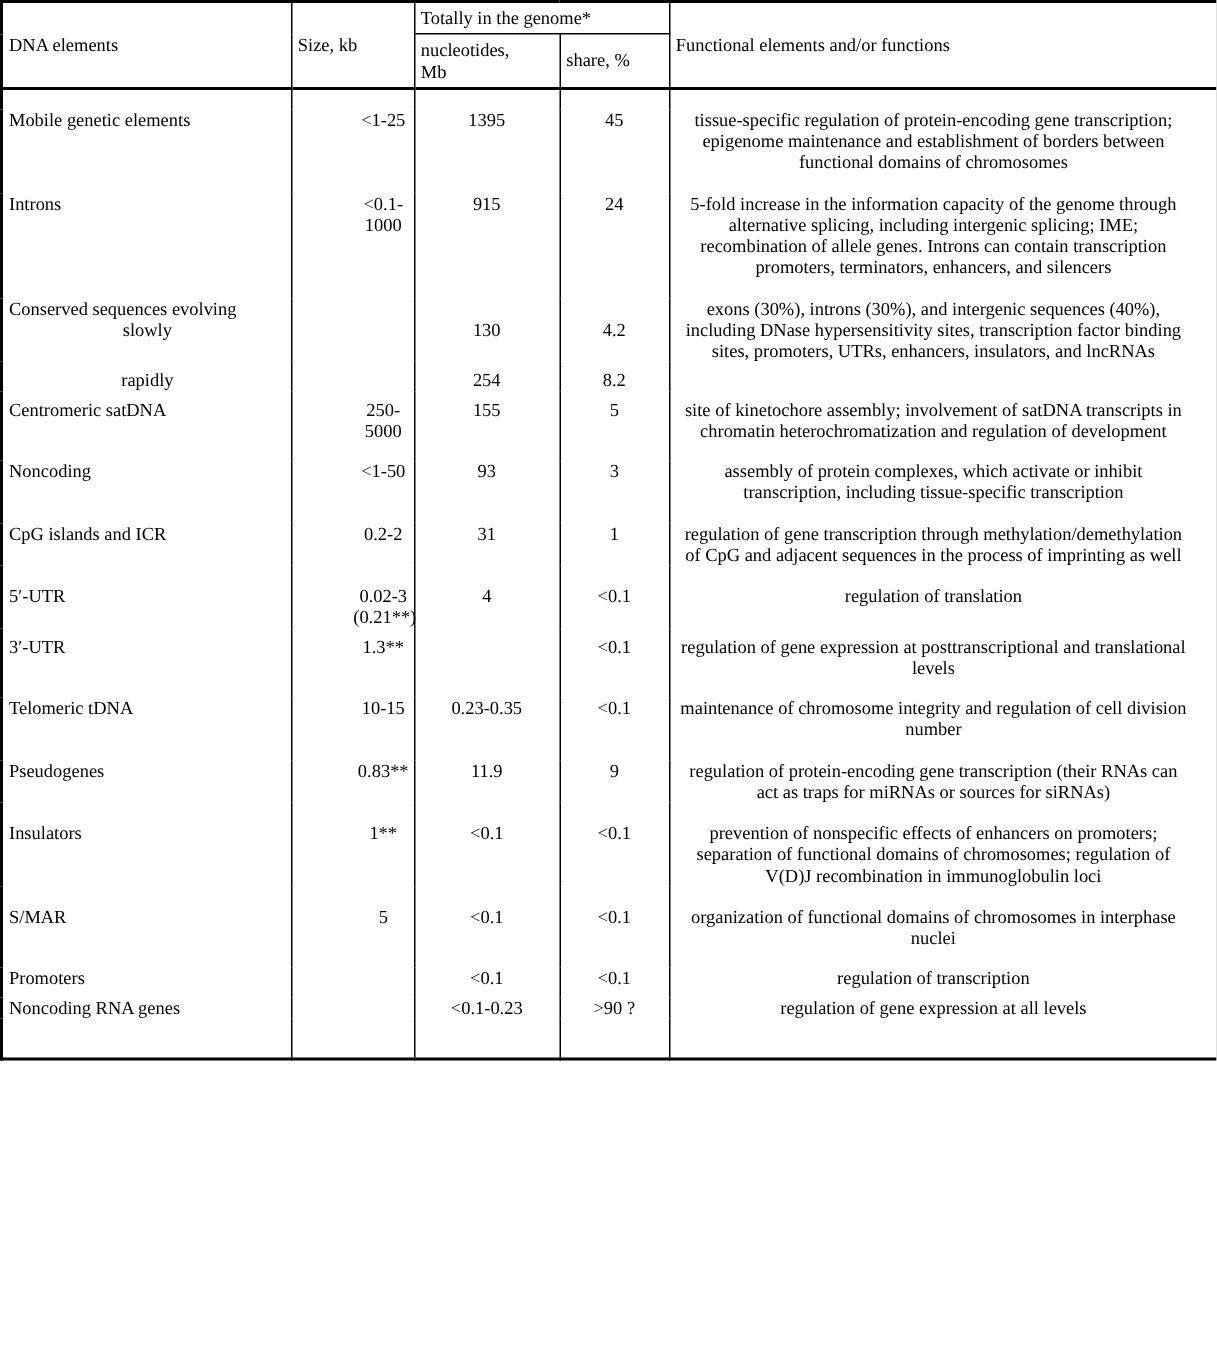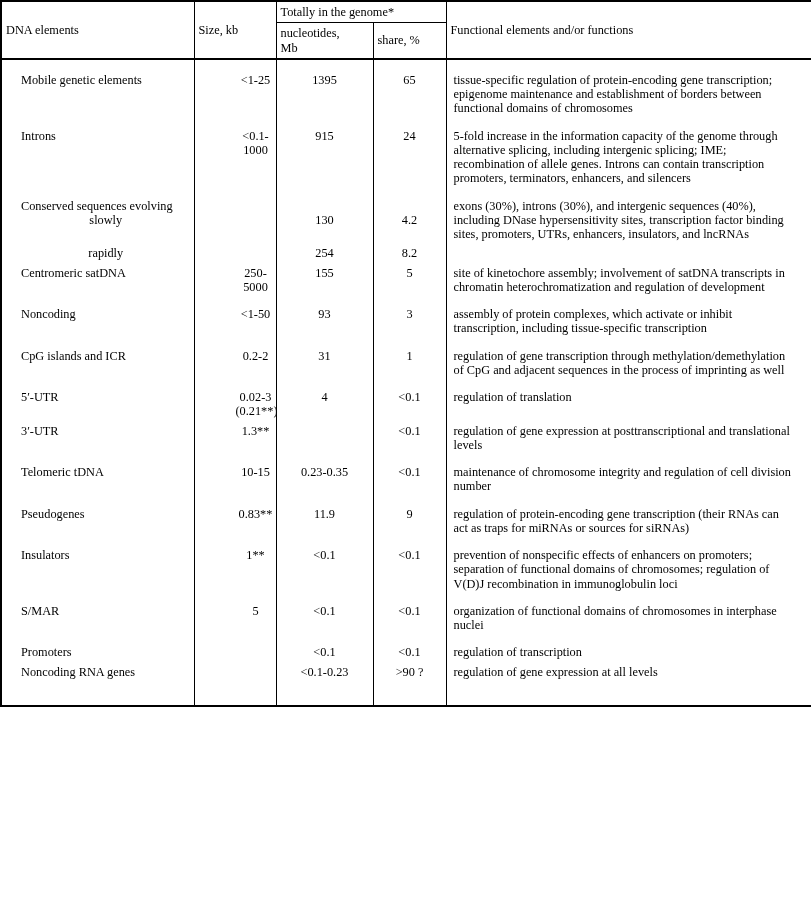--- a/index.html
+++ b/index.html
@@ -63,26 +63,26 @@
     vertical-align: top;
     border-left: 1px solid #000;
     border-right: 1px solid #000;
     border-top: none;
     border-bottom: none;
     padding: 0;
   }
   tbody td.first { border-left: none; }
   tbody td.last  { border-right: none; }
 
-  td.c-name   { text-align: left;   padding-left: 19px;  padding-right: 3px; margin-top: 29px; }
+  td.c-name   { text-align: left;   padding-left: 4px;  padding-right: 3px; margin-top: 29px; }
   td.c-name.ctr { text-align: center; }
   td.c-size   { text-align: center; padding-left: 41px; }
   td.c-nt     { text-align: center; }
   td.c-share  { text-align: center; }
-  td.c-func   { text-align: left;   padding-left: 7px; padding-right: 20px; font-family: Liberation Serif, serif; }
+  td.c-func   { text-align: center;   padding-left: 7px; padding-right: 20px; font-family: Liberation Serif, serif; }
 
   
   tr.gap td { height: 13px; line-height: 13px; font-size: 1px; }
   tr.gap-sm td { height: 5px; line-height: 5px; font-size: 1px; }
   tr.gap-tail td { height: 26px; line-height: 26px; font-size: 1px; }
 
   .sub-ind { display: block; text-align: center; }
 
   col.w-name  { width: 193px; }
   col.w-size  { width: 82px;  }
@@ -125,21 +125,21 @@
       <td></td>
       <td></td>
       <td></td>
       <td class="last"></td>
     </tr>
 
     <tr>
       <td class="c-name first">Mobile genetic elements</td>
       <td class="c-size">&lt;1-25</td>
       <td class="c-nt">1395</td>
-      <td class="c-share">65</td>
+      <td class="c-share">45</td>
       <td class="c-func last">tissue-specific regulation of protein-encoding gene transcription; epigenome maintenance and establishment of borders between functional domains of chromosomes</td>
     </tr>
     <tr class="gap">
       <td class="first"></td>
           <td></td>
           <td></td>
           <td></td>
           <td class="last"></td>
     </tr>
 

